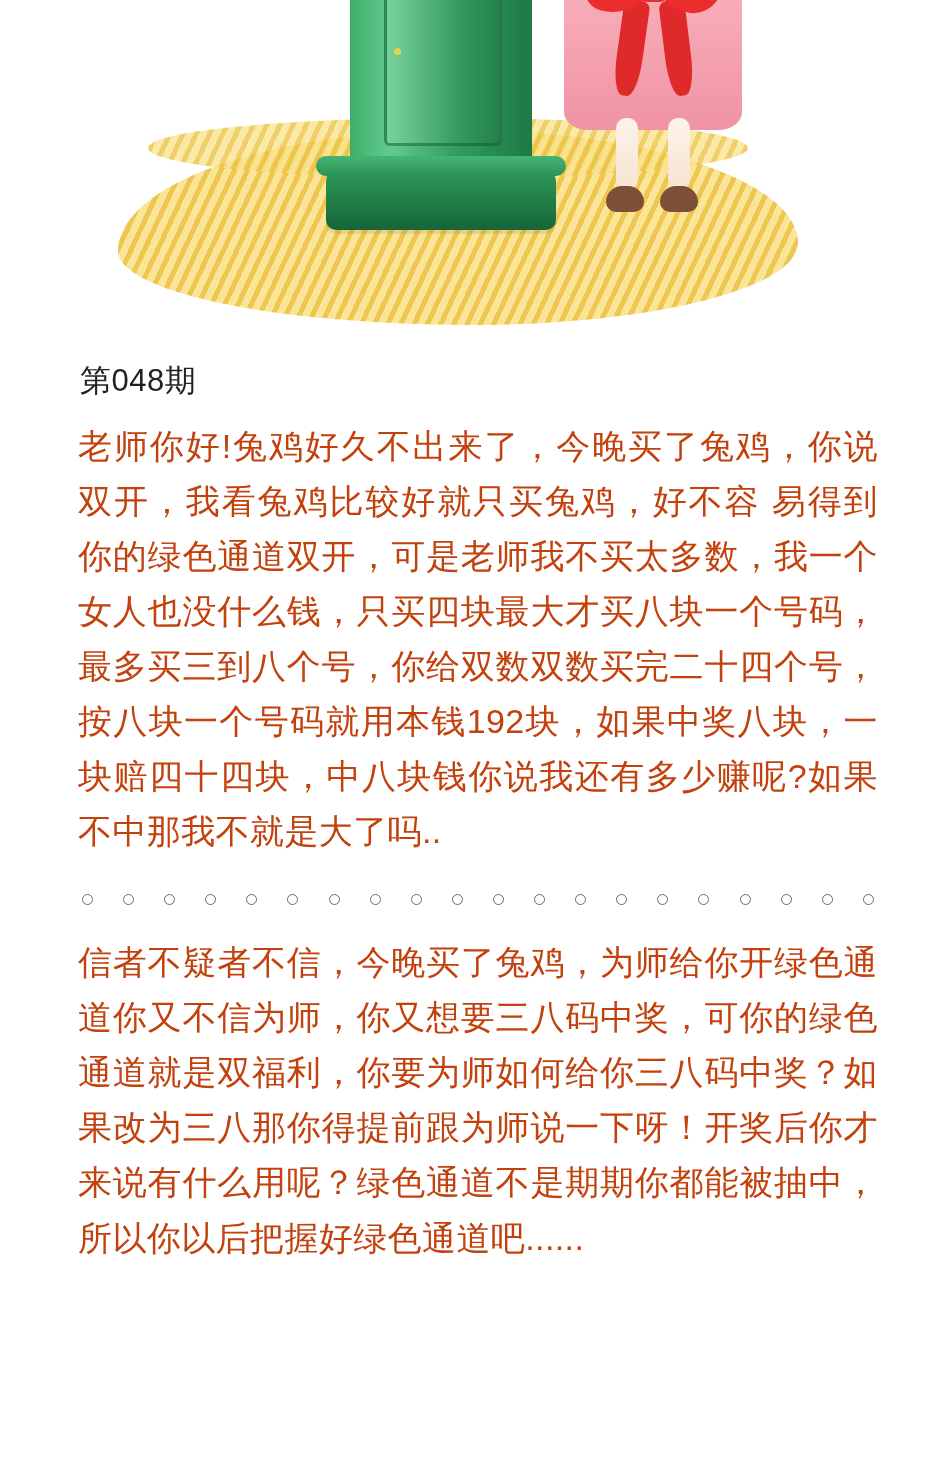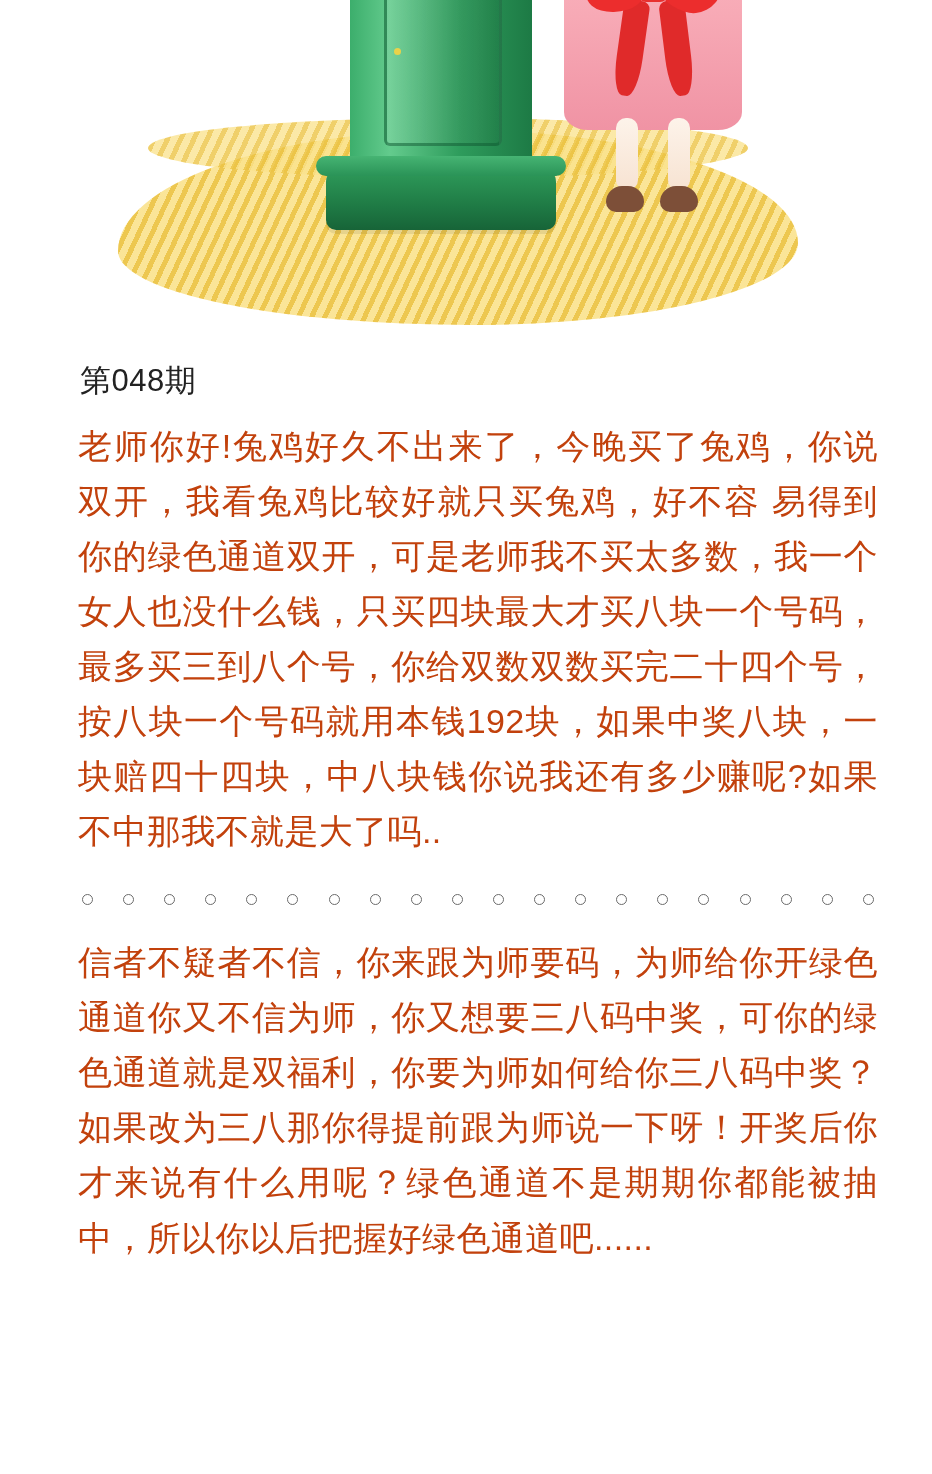--- a/index.html
+++ b/index.html
@@ -255,16 +255,16 @@
       <span class="dot"></span>
       <span class="dot"></span>
       <span class="dot"></span>
       <span class="dot"></span>
       <span class="dot"></span>
       <span class="dot"></span>
       <span class="dot"></span>
       <span class="dot"></span>
     </div>
 
-    <p class="para">信者不疑者不信，你来跟为师要码，为师给你开绿色通道你又不信为师，你又想要三八码中奖，可你的绿色通道就是双福利，你要为师如何给你三八码中奖？如果改为三八那你得提前跟为师说一下呀！开奖后你才来说有什么用呢？绿色通道不是期期你都能被抽中，所以你以后把握好绿色通道吧......</p>
+    <p class="para">信者不疑者不信，今晚买了兔鸡，为师给你开绿色通道你又不信为师，你又想要三八码中奖，可你的绿色通道就是双福利，你要为师如何给你三八码中奖？如果改为三八那你得提前跟为师说一下呀！开奖后你才来说有什么用呢？绿色通道不是期期你都能被抽中，所以你以后把握好绿色通道吧......</p>
   </div>
 
 </div>
 
 </body></html>

